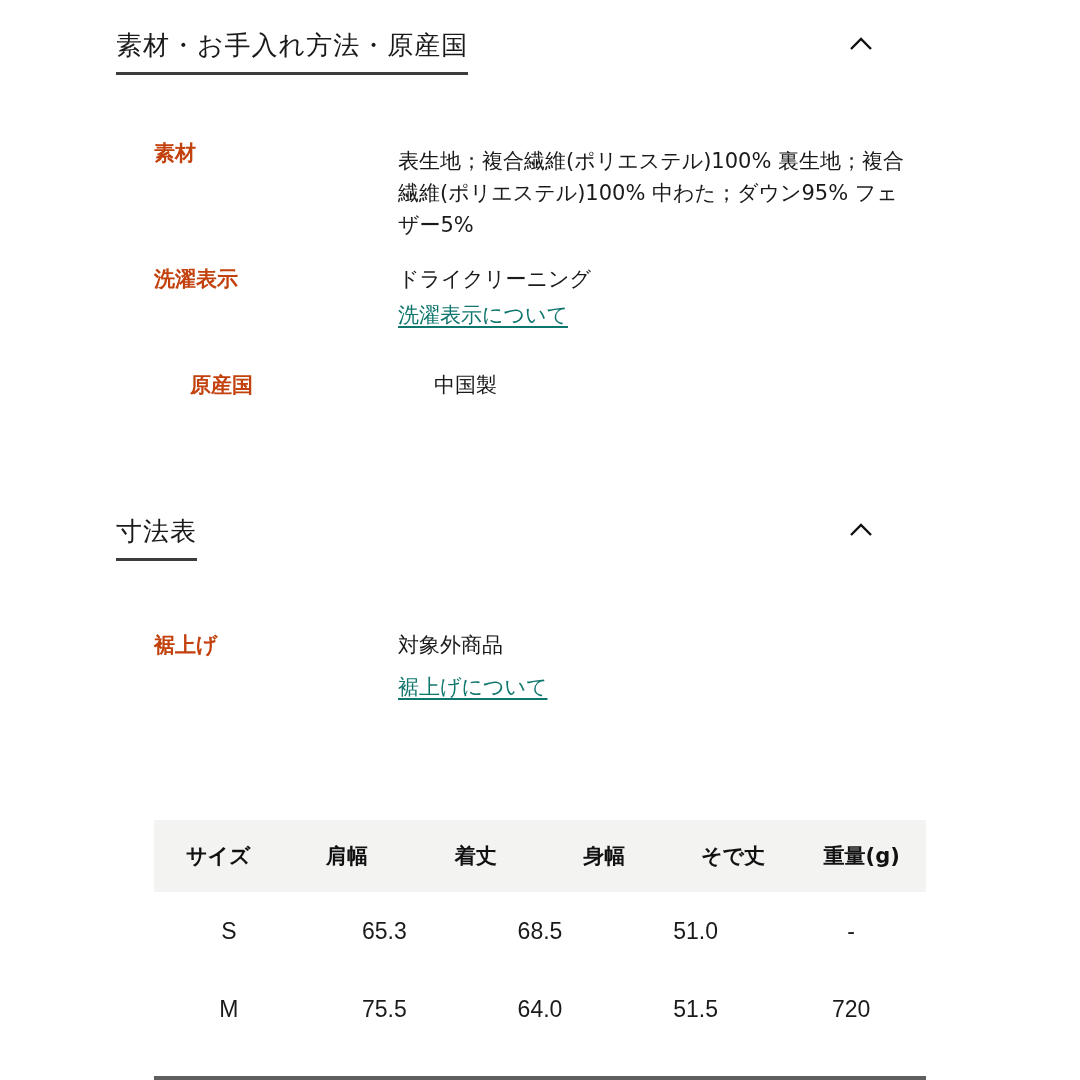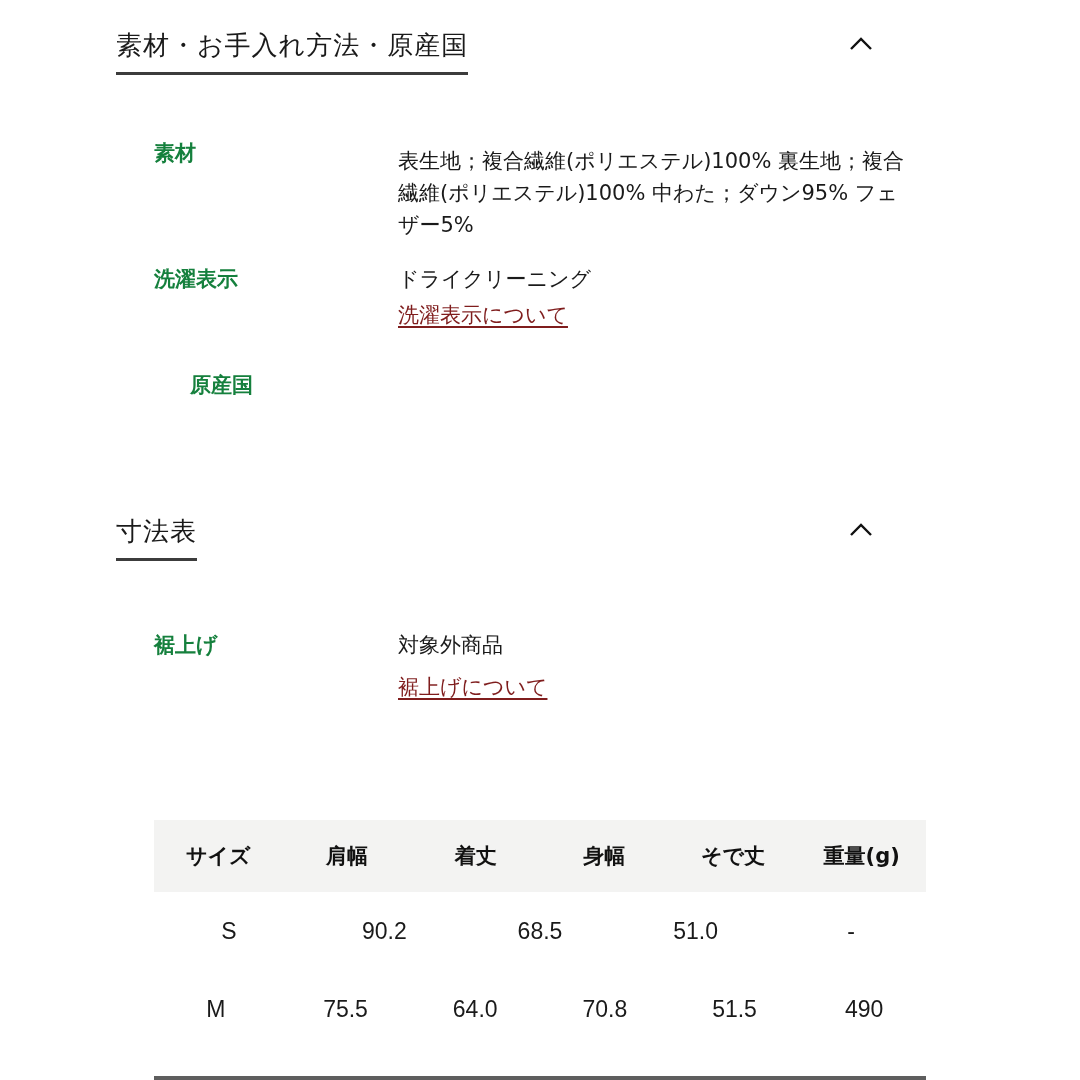--- a/index.html
+++ b/index.html
@@ -23,30 +23,30 @@
       line-height: 34px;
     }
     .chevron {
       position: absolute; right: 10px; top: 6px;
       width: 26px; height: 20px; cursor: pointer;
     }
 
     .spec-row { position: absolute; left: 154px; right: 154px; }
     .spec-label {
       position: absolute; left: 0; top: 0;
-      font-size: 21px; font-weight: bold; color: #15803d;
+      font-size: 21px; font-weight: bold; color: #c2410c;
       line-height: 32px; white-space: nowrap;
     }
     .spec-value {
       position: absolute; left: 244px; top: 0; width: 520px;
       font-size: 21px; color: #1a1a1a; line-height: 32px;
     }
     .spec-link {
       display: inline-block; margin-top: 6px;
-      font-size: 21px; color: #7f1d1d; text-decoration: underline;
+      font-size: 21px; color: #0f766e; text-decoration: underline;
       text-underline-offset: 4px; cursor: pointer; line-height: 32px;
     }
 
     .size-table {
       position: absolute; left: 154px; top: 820px; width: 772px;
       border-collapse: separate; border-spacing: 0;
     }
     .size-table .hrow { display: flex; }
     .size-table .hcell {
       flex: 1; height: 72px; background: #f3f3f2;
@@ -85,20 +85,21 @@
   <div class="spec-row" style="top:263px; height:80px;">
     <div class="spec-label">洗濯表示</div>
     <div class="spec-value">
       <div>ドライクリーニング</div>
       <a class="spec-link" style="margin-top:4px;">洗濯表示について</a>
     </div>
   </div>
 
   <div class="spec-row" style="top:369px; height:40px;margin-left:36px;">
     <div class="spec-label">原産国</div>
+    <div class="spec-value">中国製</div>
   </div>
 
   <div class="section-head" style="top:514px;">
     <div class="section-title">寸法表</div>
     <svg class="chevron" viewBox="0 0 26 20">
       <polyline points="3,15 13,5 23,15" fill="none" stroke="#111" stroke-width="2.4"></polyline>
     </svg>
   </div>
 
   <div class="spec-row" style="top:629px; height:80px;">
@@ -113,29 +114,28 @@
     <div class="hrow">
       <div class="hcell">サイズ</div>
       <div class="hcell">肩幅</div>
       <div class="hcell">着丈</div>
       <div class="hcell">身幅</div>
       <div class="hcell">そで丈</div>
       <div class="hcell">重量(g)</div>
     </div>
     <div class="drow">
       <div class="dcell">S</div>
-      <div class="dcell">90.2</div>
+      <div class="dcell">65.3</div>
       <div class="dcell">68.5</div>
       <div class="dcell">51.0</div>
       <div class="dcell">-</div>
     </div>
     <div class="drow">
       <div class="dcell">M</div>
       <div class="dcell">75.5</div>
       <div class="dcell">64.0</div>
-      <div class="dcell">70.8</div>
       <div class="dcell">51.5</div>
-      <div class="dcell">490</div>
+      <div class="dcell">720</div>
     </div>
   </div>
 
   <div class="bottom-rule"></div>
 </div>
 
 </body></html>

